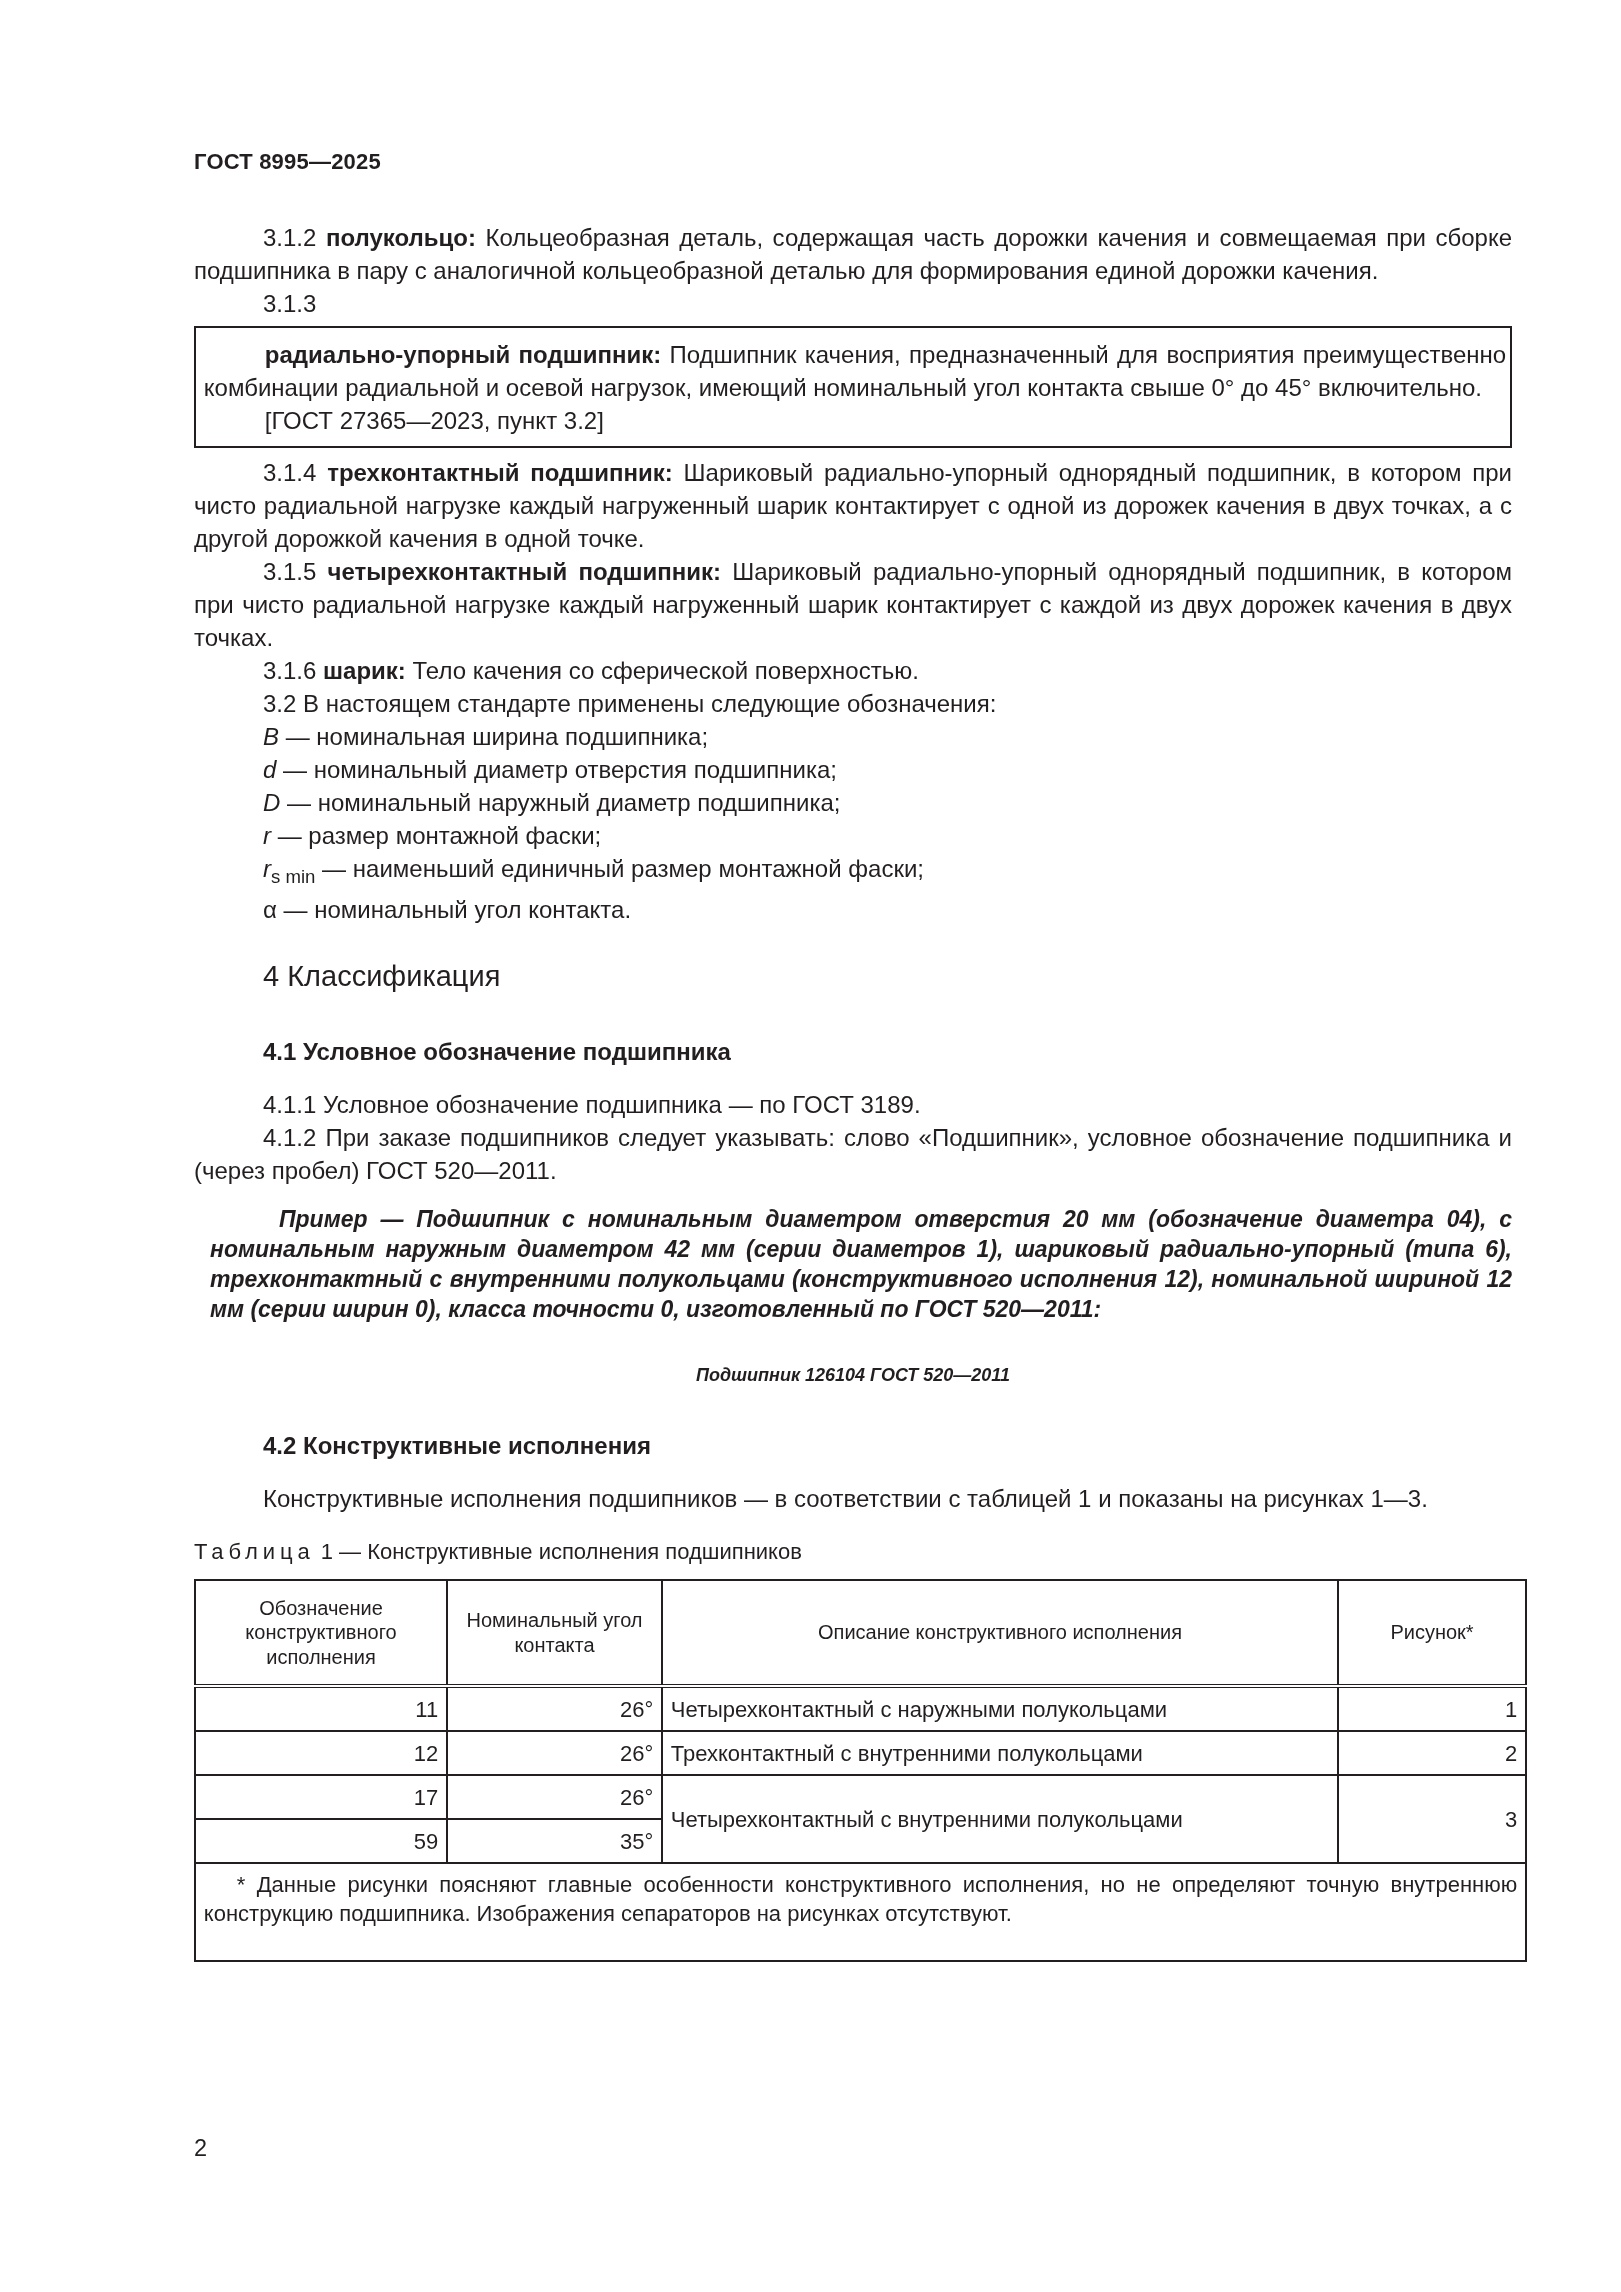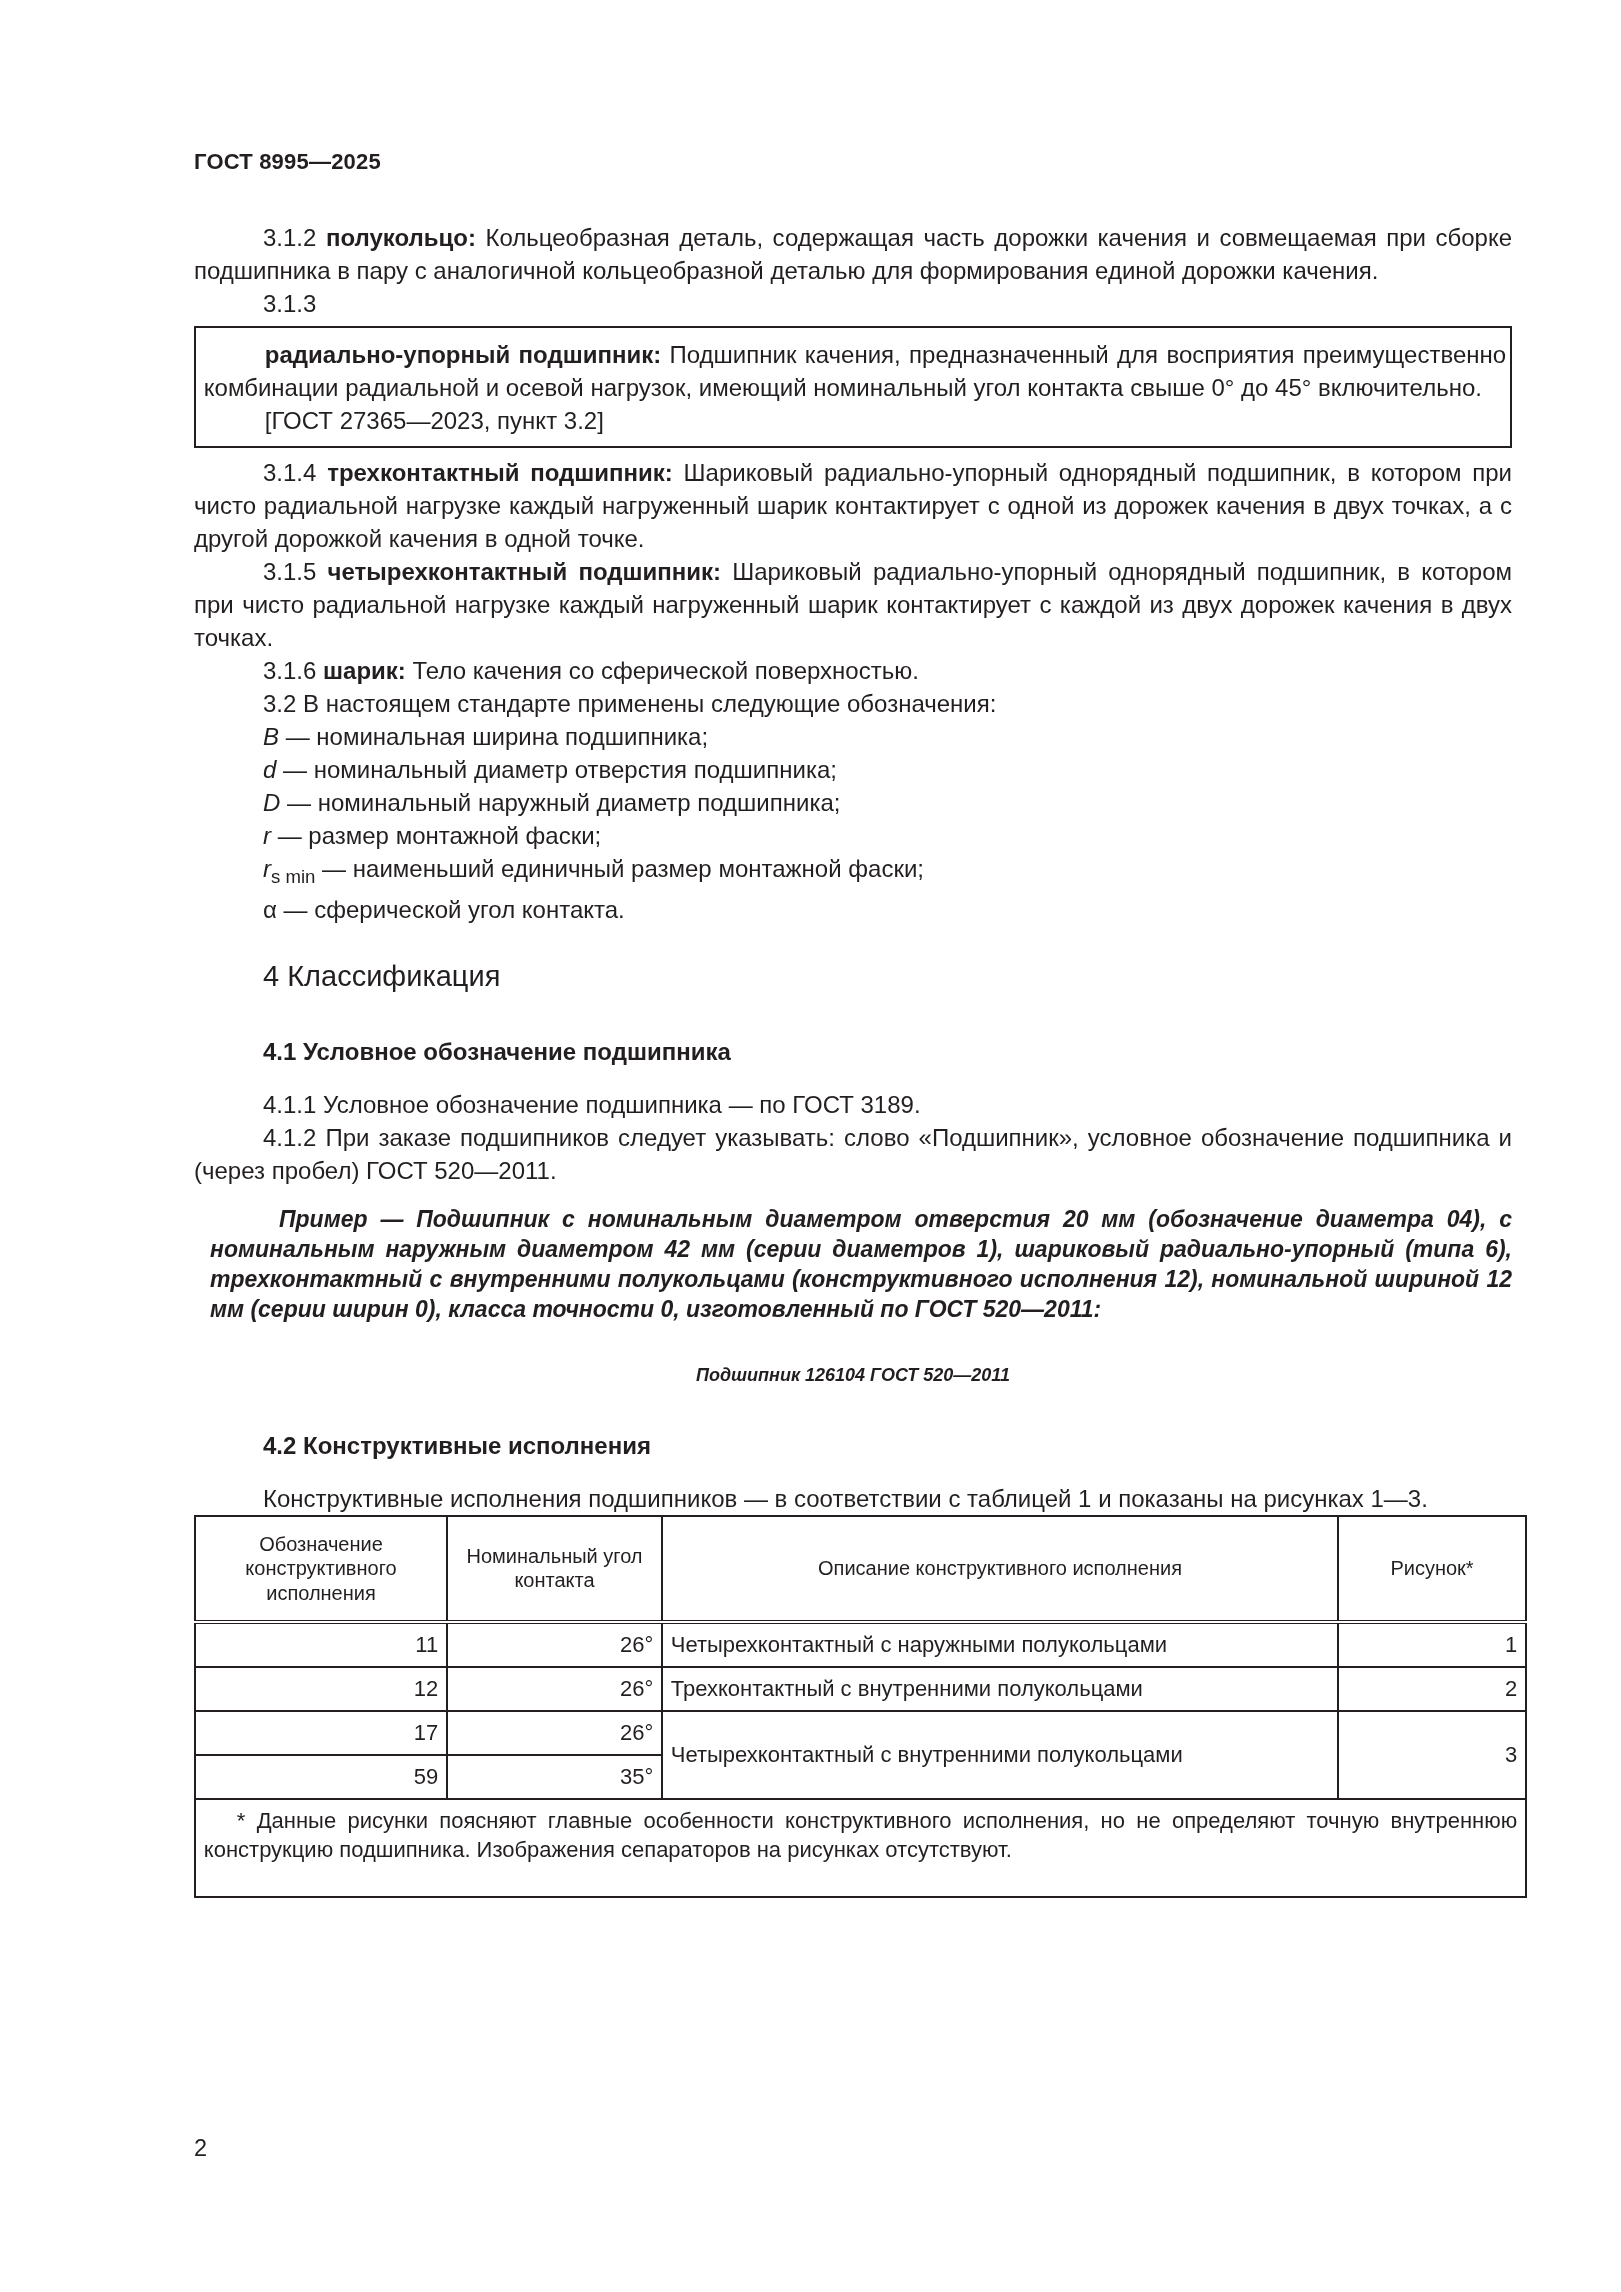--- a/index.html
+++ b/index.html
@@ -109,35 +109,38 @@
     <span>Тело качения со сферической поверхностью.</span>
   </p>
   <p class="ind-only">3.2 В настоящем стандарте применены следующие обозначения:</p>
 
   <div class="sym-list">
     <p class="ind-only"><i>B</i><span> — номинальная ширина подшипника;</span></p>
     <p class="ind-only"><i>d</i><span> — номинальный диаметр отверстия подшипника;</span></p>
     <p class="ind-only"><i>D</i><span> — номинальный наружный диаметр подшипника;</span></p>
     <p class="ind-only"><i>r</i><span> — размер монтажной фаски;</span></p>
     <p class="ind-only"><i>r</i><span class="sub">s min</span><span> — наименьший единичный размер монтажной фаски;</span></p>
-    <p class="ind-only"><span>α</span><span> — сферической угол контакта.</span></p>
+    <p class="ind-only"><span>α</span><span> — номинальный угол контакта.</span></p>
   </div>
 
   <div class="h1">4 Классификация</div>
   <div class="h2">4.1 Условное обозначение подшипника</div>
 
   <p class="ind-only">4.1.1 Условное обозначение подшипника — по ГОСТ 3189.</p>
   <p class="ind">4.1.2 При заказе подшипников следует указывать: слово «Подшипник», условное обозначение подшипника и (через пробел) ГОСТ 520—2011.</p>
 
   <p class="example">Пример — Подшипник с номинальным диаметром отверстия 20 мм (обозначение диаметра 04), с номинальным наружным диаметром 42 мм (серии диаметров 1), шариковый радиально-упорный (типа 6), трехконтактный с внутренними полукольцами (конструктивного исполнения 12), номинальной шириной 12 мм (серии ширин 0), класса точности 0, изготовленный по ГОСТ 520—2011:</p>
   <p class="example-center">Подшипник 126104 ГОСТ 520—2011</p>
 
   <div class="h2">4.2 Конструктивные исполнения</div>
   <p class="ind">Конструктивные исполнения подшипников — в соответствии с таблицей 1 и показаны на рисунках 1—3.</p>
 
+  <div class="table-caption">
+    <span class="spaced">Таблица</span><span> 1 — Конструктивные исполнения подшипников</span>
+  </div>
 
   <table>
     <colgroup>
       <col style="width:252px">
         <col style="width:215px">
         <col style="width:676px">
         <col style="width:188px">
     </colgroup>
     <thead>
       <tr>

